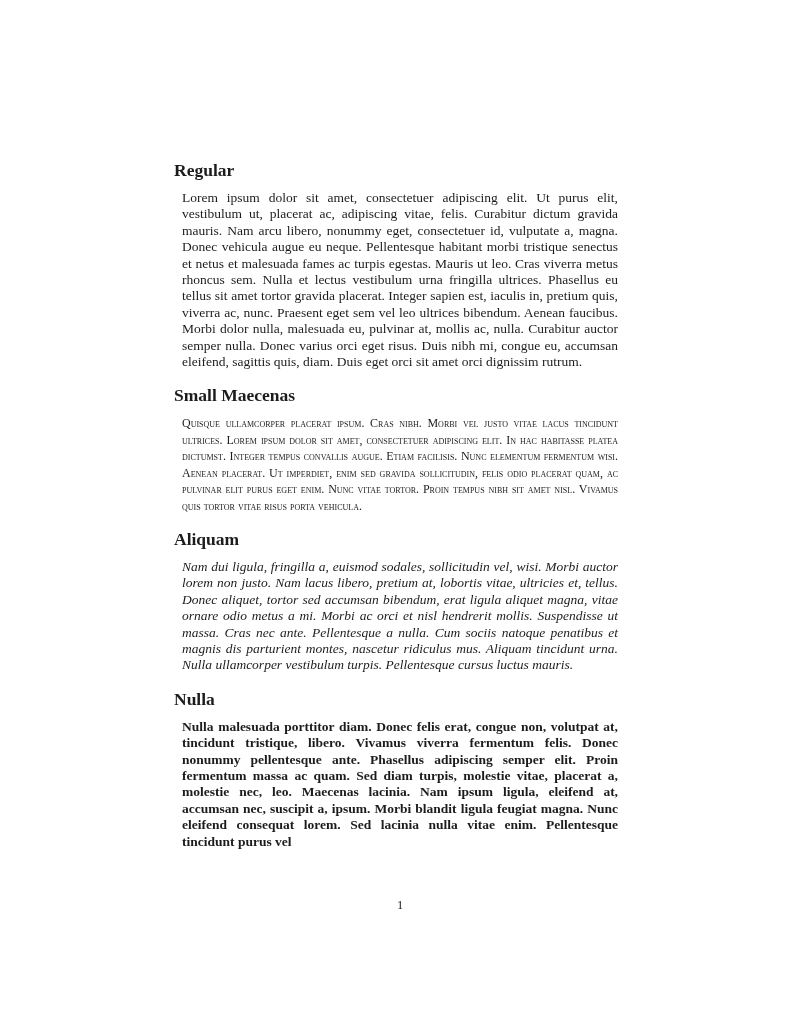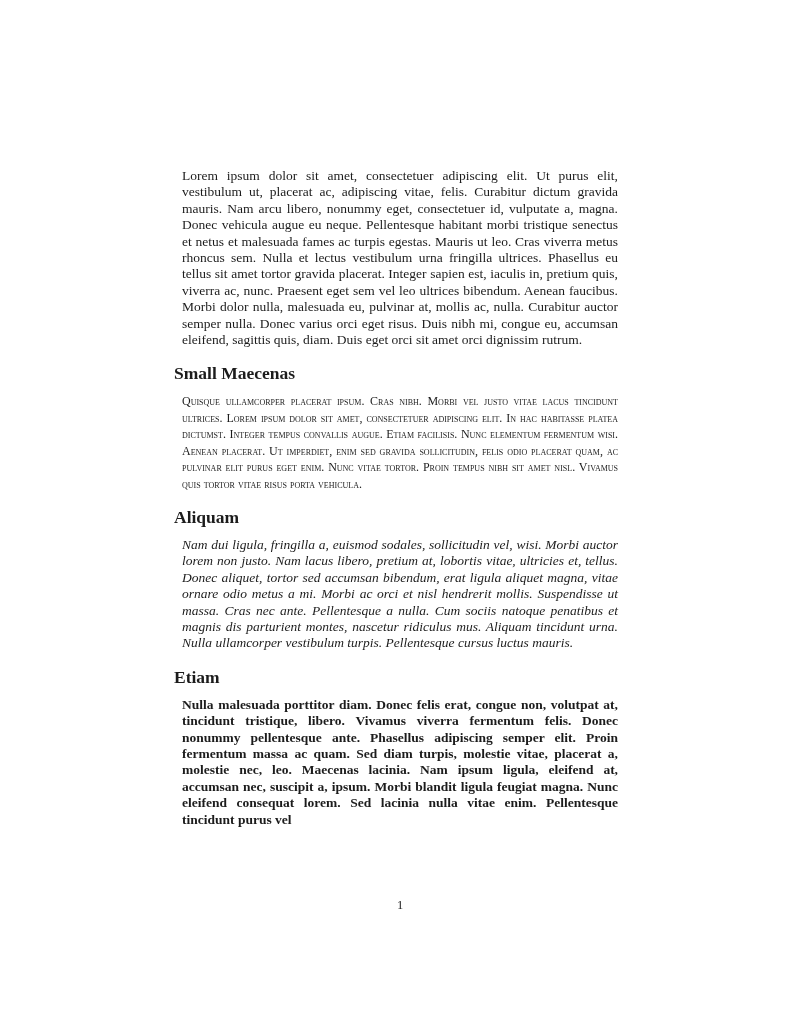--- a/index.html
+++ b/index.html
@@ -65,34 +65,35 @@
     color: #1c1c1c;
   }
 </style>
 </head>
 <body>
 
 <div class="page">
   <div class="content">
 
     <section class="spec-section">
+      <h2>Regular</h2>
       <p class="body-text style-regular">Lorem ipsum dolor sit amet, consectetuer adipiscing elit. Ut purus elit, vestibulum ut, placerat ac, adipiscing vitae, felis. Curabitur dictum gravida mauris. Nam arcu libero, nonummy eget, consectetuer id, vulputate a, magna. Donec vehicula augue eu neque. Pellentesque habitant morbi tristique senectus et netus et malesuada fames ac turpis egestas. Mauris ut leo. Cras viverra metus rhoncus sem. Nulla et lectus vestibulum urna fringilla ultrices. Phasellus eu tellus sit amet tortor gravida placerat. Integer sapien est, iaculis in, pretium quis, viverra ac, nunc. Praesent eget sem vel leo ultrices bibendum. Aenean faucibus. Morbi dolor nulla, malesuada eu, pulvinar at, mollis ac, nulla. Curabitur auctor semper nulla. Donec varius orci eget risus. Duis nibh mi, congue eu, accumsan eleifend, sagittis quis, diam. Duis eget orci sit amet orci dignissim rutrum.</p>
     </section>
 
     <section class="spec-section">
       <h2>Small Maecenas</h2>
       <p class="body-text style-small-caps">Quisque ullamcorper placerat ipsum. Cras nibh. Morbi vel justo vitae lacus tincidunt ultrices. Lorem ipsum dolor sit amet, consectetuer adipiscing elit. In hac habitasse platea dictumst. Integer tempus convallis augue. Etiam facilisis. Nunc elementum fermentum wisi. Aenean placerat. Ut imperdiet, enim sed gravida sollicitudin, felis odio placerat quam, ac pulvinar elit purus eget enim. Nunc vitae tortor. Proin tempus nibh sit amet nisl. Vivamus quis tortor vitae risus porta vehicula.</p>
     </section>
 
     <section class="spec-section">
       <h2>Aliquam</h2>
       <p class="body-text style-italic">Nam dui ligula, fringilla a, euismod sodales, sollicitudin vel, wisi. Morbi auctor lorem non justo. Nam lacus libero, pretium at, lobortis vitae, ultricies et, tellus. Donec aliquet, tortor sed accumsan bibendum, erat ligula aliquet magna, vitae ornare odio metus a mi. Morbi ac orci et nisl hendrerit mollis. Suspendisse ut massa. Cras nec ante. Pellentesque a nulla. Cum sociis natoque penatibus et magnis dis parturient montes, nascetur ridiculus mus. Aliquam tincidunt urna. Nulla ullamcorper vestibulum turpis. Pellentesque cursus luctus mauris.</p>
     </section>
 
     <section class="spec-section">
-      <h2>Etiam</h2>
+      <h2>Nulla</h2>
       <p class="body-text style-bold">Nulla malesuada porttitor diam. Donec felis erat, congue non, volutpat at, tincidunt tristique, libero. Vivamus viverra fermentum felis. Donec nonummy pellentesque ante. Phasellus adipiscing semper elit. Proin fermentum massa ac quam. Sed diam turpis, molestie vitae, placerat a, molestie nec, leo. Maecenas lacinia. Nam ipsum ligula, eleifend at, accumsan nec, suscipit a, ipsum. Morbi blandit ligula feugiat magna. Nunc eleifend consequat lorem. Sed lacinia nulla vitae enim. Pellentesque tincidunt purus vel</p>
     </section>
 
   </div>
 
   <div class="page-footer">1</div>
 </div>
 
 </body></html>

